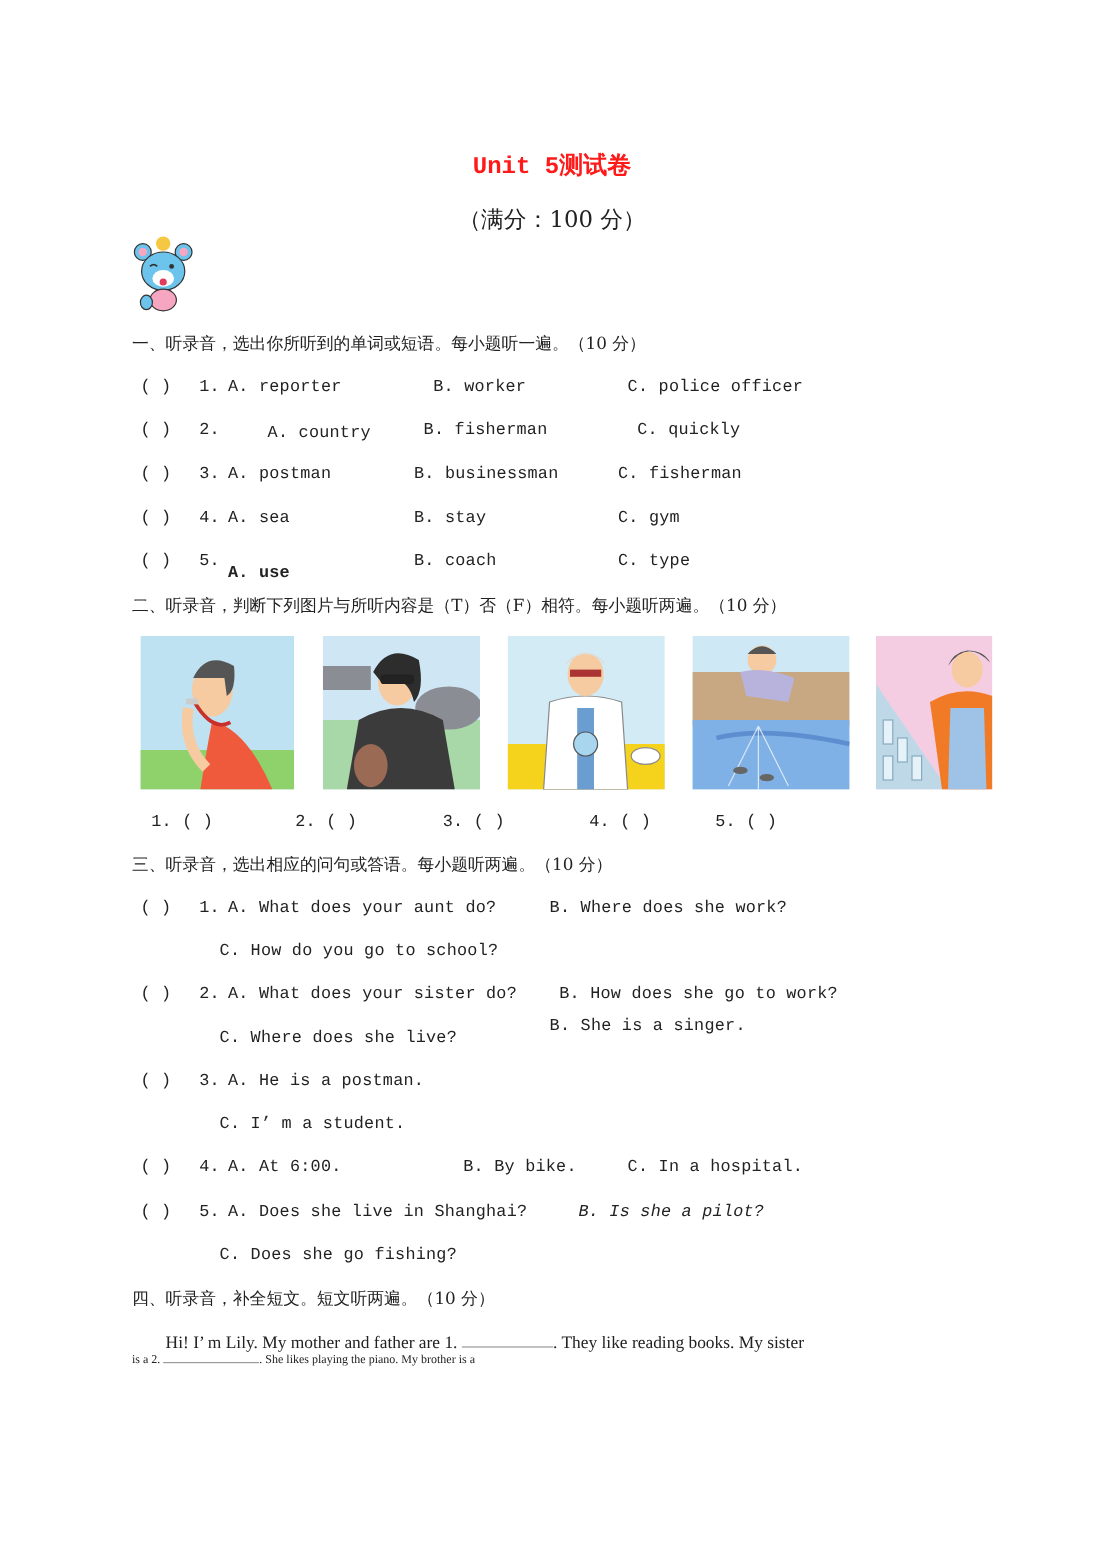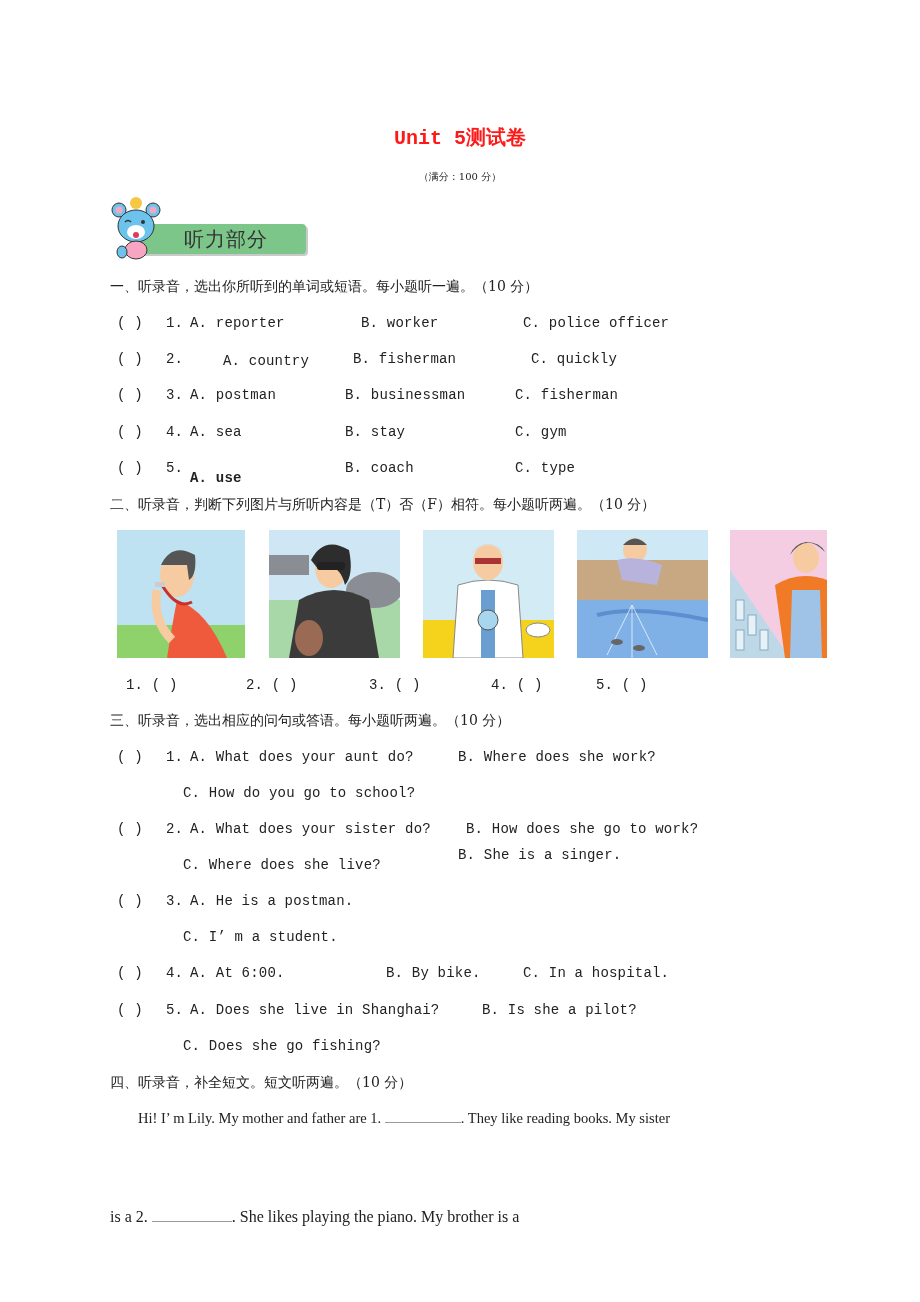--- a/index.html
+++ b/index.html
@@ -3,39 +3,36 @@
 <meta charset="utf-8">
 <style>
   html, body { margin: 0; padding: 0; background: #ffffff; }
   body { width: 920px; height: 1302px; position: relative; overflow: hidden;
          font-family: "Liberation Serif", "DejaVu Serif", serif; color: #222; }
   .abs { position: absolute; white-space: nowrap; }
   .mono { font-family: "Liberation Mono", "DejaVu Sans Mono", monospace; font-size: 14px; letter-spacing: 0.2px; }
   .cn { font-family: "DejaVu Serif", "Liberation Serif", serif; font-size: 14px; }
   .title { left: 0; width: 920px; top: 124px; text-align: center; color: #ff1a1a; font-size: 20px;
            font-family: "Liberation Mono", "DejaVu Sans Mono", monospace; font-weight: bold; }
-  .subtitle { left: 0; width: 920px; top: 170px; text-align: center; font-size: 10px; }
+  .subtitle { left: 0; width: 920px; top: 170px; text-align: center; font-size: 19px; }
   .badge { left: 110px; top: 196px; width: 200px; height: 68px; }
   .badge .bar { position: absolute; left: 28px; top: 28px; width: 168px; height: 30px; background: #7cc68a;
                 border-radius: 4px; box-shadow: 2px 2px 0 #c9c9c9; }
   .badge .bar span { position: absolute; left: 46px; top: 2px; font-family: "DejaVu Sans", sans-serif; font-size: 20px; color: #333; letter-spacing: 1px; }
   .bear { position: absolute; left: 0; top: 0; width: 52px; height: 64px; }
   .pic { position: absolute; top: 530px; height: 128px; overflow: hidden; }
   .answer-line { display: inline-block; border-bottom: 1px solid #999; width: 76px; height: 12px; vertical-align: baseline; }
 </style>
 </head>
 <body>
 
 <div class="abs title">Unit 5测试卷</div>
 <div class="abs subtitle cn">（满分：100 分）</div>
 
 <div class="abs badge">
-  <div class="bar">
-    <span>听力部分</span>
-  </div>
   <svg class="bear" viewBox="0 0 52 64">
     <ellipse cx="26" cy="7" rx="6" ry="6" fill="#f4c842"></ellipse>
     <circle cx="9" cy="14" r="7" fill="#6cc4ec" stroke="#333" stroke-width="1"></circle>
     <circle cx="43" cy="14" r="7" fill="#6cc4ec" stroke="#333" stroke-width="1"></circle>
     <circle cx="9" cy="14" r="3.5" fill="#f7a6c1"></circle>
     <circle cx="43" cy="14" r="3.5" fill="#f7a6c1"></circle>
     <ellipse cx="26" cy="30" rx="18" ry="16" fill="#6cc4ec" stroke="#333" stroke-width="1"></ellipse>
     <ellipse cx="26" cy="36" rx="9" ry="7" fill="#ffffff"></ellipse>
     <path d="M15 26 q3 -3 6 0" stroke="#333" stroke-width="1.5" fill="none"></path>
     <circle cx="33" cy="26" r="2" fill="#333"></circle>
@@ -168,25 +165,25 @@
 
 <div class="abs mono" style="left:117px; top:965px;">(    )</div>
 <div class="abs mono" style="left:166px; top:965px;">4.</div>
 <div class="abs mono" style="left:190px; top:965px;">A.  At 6:00.</div>
 <div class="abs mono" style="left:359px; top:965px;margin-left:27px;">B.  By bike.</div>
 <div class="abs mono" style="left:523px; top:965px;">C.  In a hospital.</div>
 
 <div class="abs mono" style="left:117px; top:1002px;">(    )</div>
 <div class="abs mono" style="left:166px; top:1002px;">5.</div>
 <div class="abs mono" style="left:190px; top:1002px;">A.  Does she live in Shanghai?</div>
-<div class="abs mono" style="left:482px; top:1002px;">B.  Is she a pilot?</div>
+<div class="abs mono" style="left:482px; top:1002px;font-style:italic;">B.  Is she a pilot?</div>
 <div class="abs mono" style="left:183px; top:1038px;">C.  Does she go fishing?</div>
 
 <div class="abs cn" style="left:110px; top:1074px;">四、听录音，补全短文。短文听两遍。（10 分）</div>
 
 <div class="abs" style="left:138px; top:1110px; font-size:14.5px;">
   <span>Hi! I’ m Lily. My mother and father are 1.</span>
   <span class="answer-line"></span><span>. They like reading books. My sister</span>
 </div>
-<div class="abs" style="left:110px; top:1208px; font-size:16px;">
+<div class="abs" style="left:110px; top:1123px; font-size:10px;">
   <span>is a 2.</span>
   <span class="answer-line" style="width:80px;"></span><span>. She likes playing the piano. My brother is a</span>
 </div>
 
 </body></html>

